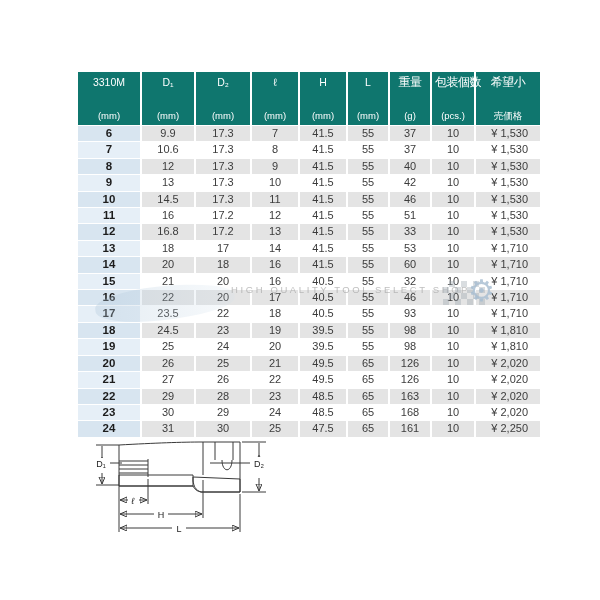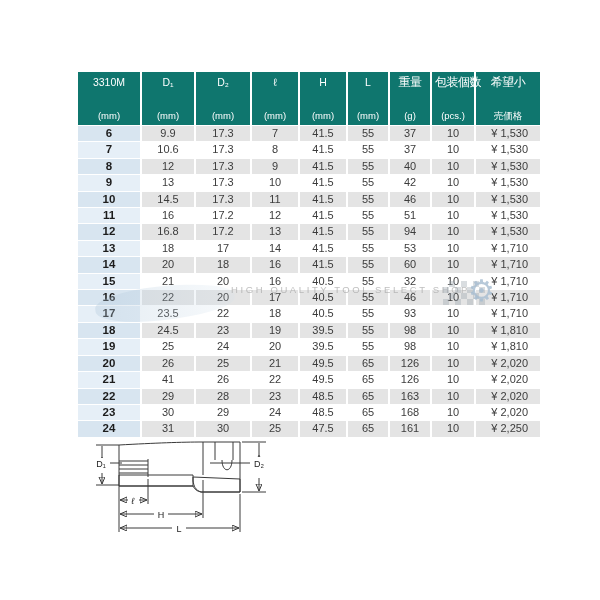--- a/index.html
+++ b/index.html
@@ -173,21 +173,21 @@
           <td>10</td>
           <td>¥ 1,530</td>
         </tr>
         <tr class="odd">
           <td class="c1">12</td>
           <td>16.8</td>
           <td>17.2</td>
           <td>13</td>
           <td>41.5</td>
           <td>55</td>
-          <td>94</td>
+          <td>33</td>
           <td>10</td>
           <td>¥ 1,530</td>
         </tr>
         <tr class="even">
           <td class="c1">13</td>
           <td>18</td>
           <td>17</td>
           <td>14</td>
           <td>41.5</td>
           <td>55</td>
@@ -267,21 +267,21 @@
           <td>25</td>
           <td>21</td>
           <td>49.5</td>
           <td>65</td>
           <td>126</td>
           <td>10</td>
           <td>¥ 2,020</td>
         </tr>
         <tr class="even">
           <td class="c1">21</td>
-          <td>41</td>
+          <td>27</td>
           <td>26</td>
           <td>22</td>
           <td>49.5</td>
           <td>65</td>
           <td>126</td>
           <td>10</td>
           <td>¥ 2,020</td>
         </tr>
         <tr class="odd">
           <td class="c1">22</td>

